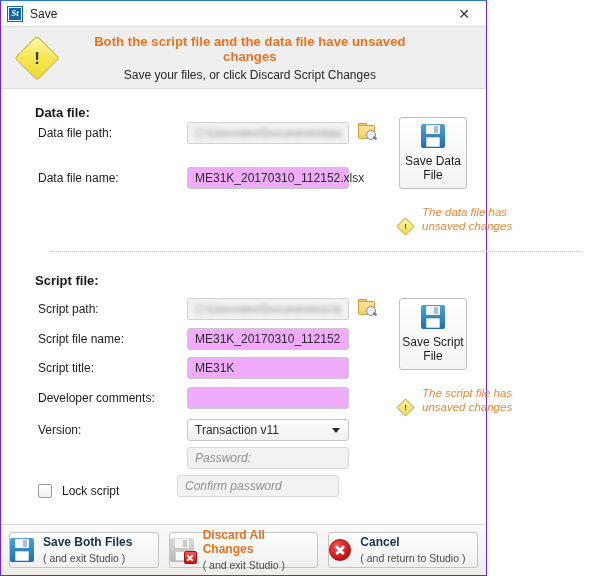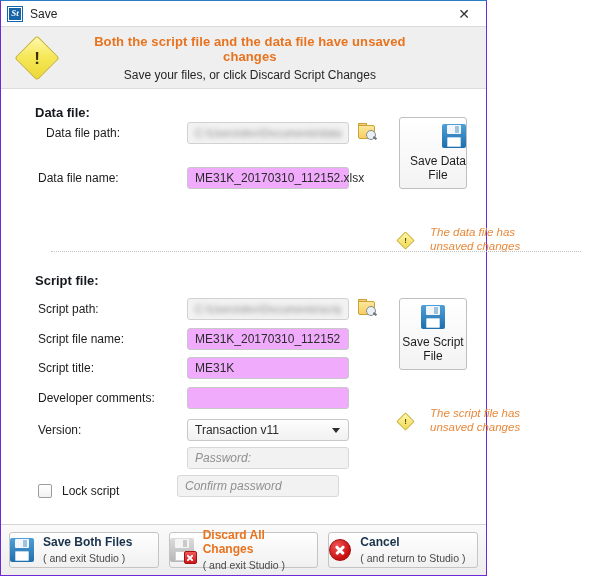--- a/index.html
+++ b/index.html
@@ -259,23 +259,22 @@
     box-sizing: border-box;
     border-radius: 1px;
   }
   .floppy.grey .body { background: linear-gradient(#dcdcdc,#b6b6b6); }
   .floppy.grey .shutter { background: #f4f4f4; }
   .floppy.grey .shutter::after { background: #c9c9c9; }
   .floppy.grey .label { border-color: #cfcfcf; }
 
   .unsaved-note {
     display: flex;
-    align-items: center;
-    gap: 18px;
-    margin-top: 20px;
+    align-items: flex-end;
+    gap: 10px;
   }
   .mini-diamond {
     width: 11px; height: 11px;
     transform: rotate(45deg);
     background: linear-gradient(135deg,#fff6ad,#f0da4e);
     border: 1px solid #cdb43b;
     border-radius: 1px;
     margin-top: 2px;
     flex: 0 0 auto;
     position: relative;
@@ -417,35 +416,35 @@
     <div class="banner-text">
       <div class="banner-title">Both the script file and the data file have unsaved changes</div>
       <div class="banner-sub">Save your files, or click Discard Script Changes</div>
     </div>
   </div>
 
   <div class="content">
 
     <div style="position:absolute; left:22px; top:16px;" class="section-title">Data file:</div>
 
-    <div style="position:absolute; left:37px; top:37px;margin-left:8px;" class="lbl">Data file path:</div>
+    <div style="position:absolute; left:37px; top:37px;" class="lbl">Data file path:</div>
     <div class="field disabled" style="position:absolute; left:186px; top:33px; width:162px;">
       <span class="blur-path">C:\Users\dev\Documents\data</span>
     </div>
     <div class="browse-icon" style="position:absolute; left:357px; top:35px;">
       <div class="folder-tab"></div>
       <div class="folder-back"></div>
       <div class="glass"></div>
       <div class="handle"></div>
     </div>
 
     <div style="position:absolute; left:37px; top:82px;" class="lbl">Data file name:</div>
     <div class="field" style="position:absolute; left:186px; top:78px; width:162px;">ME31K_20170310_112152.xlsx</div>
 
-    <div class="savebtn" style="position:absolute; left:398px; top:28px;align-items:flex-end;">
+    <div class="savebtn" style="position:absolute; left:398px; top:28px;">
       <div class="floppy">
         <div class="body"></div>
         <div class="shutter"></div>
         <div class="label"></div>
       </div>
       <div class="cap">
         <span>Save Data</span><br>
         <span>File</span>
       </div>
     </div>

